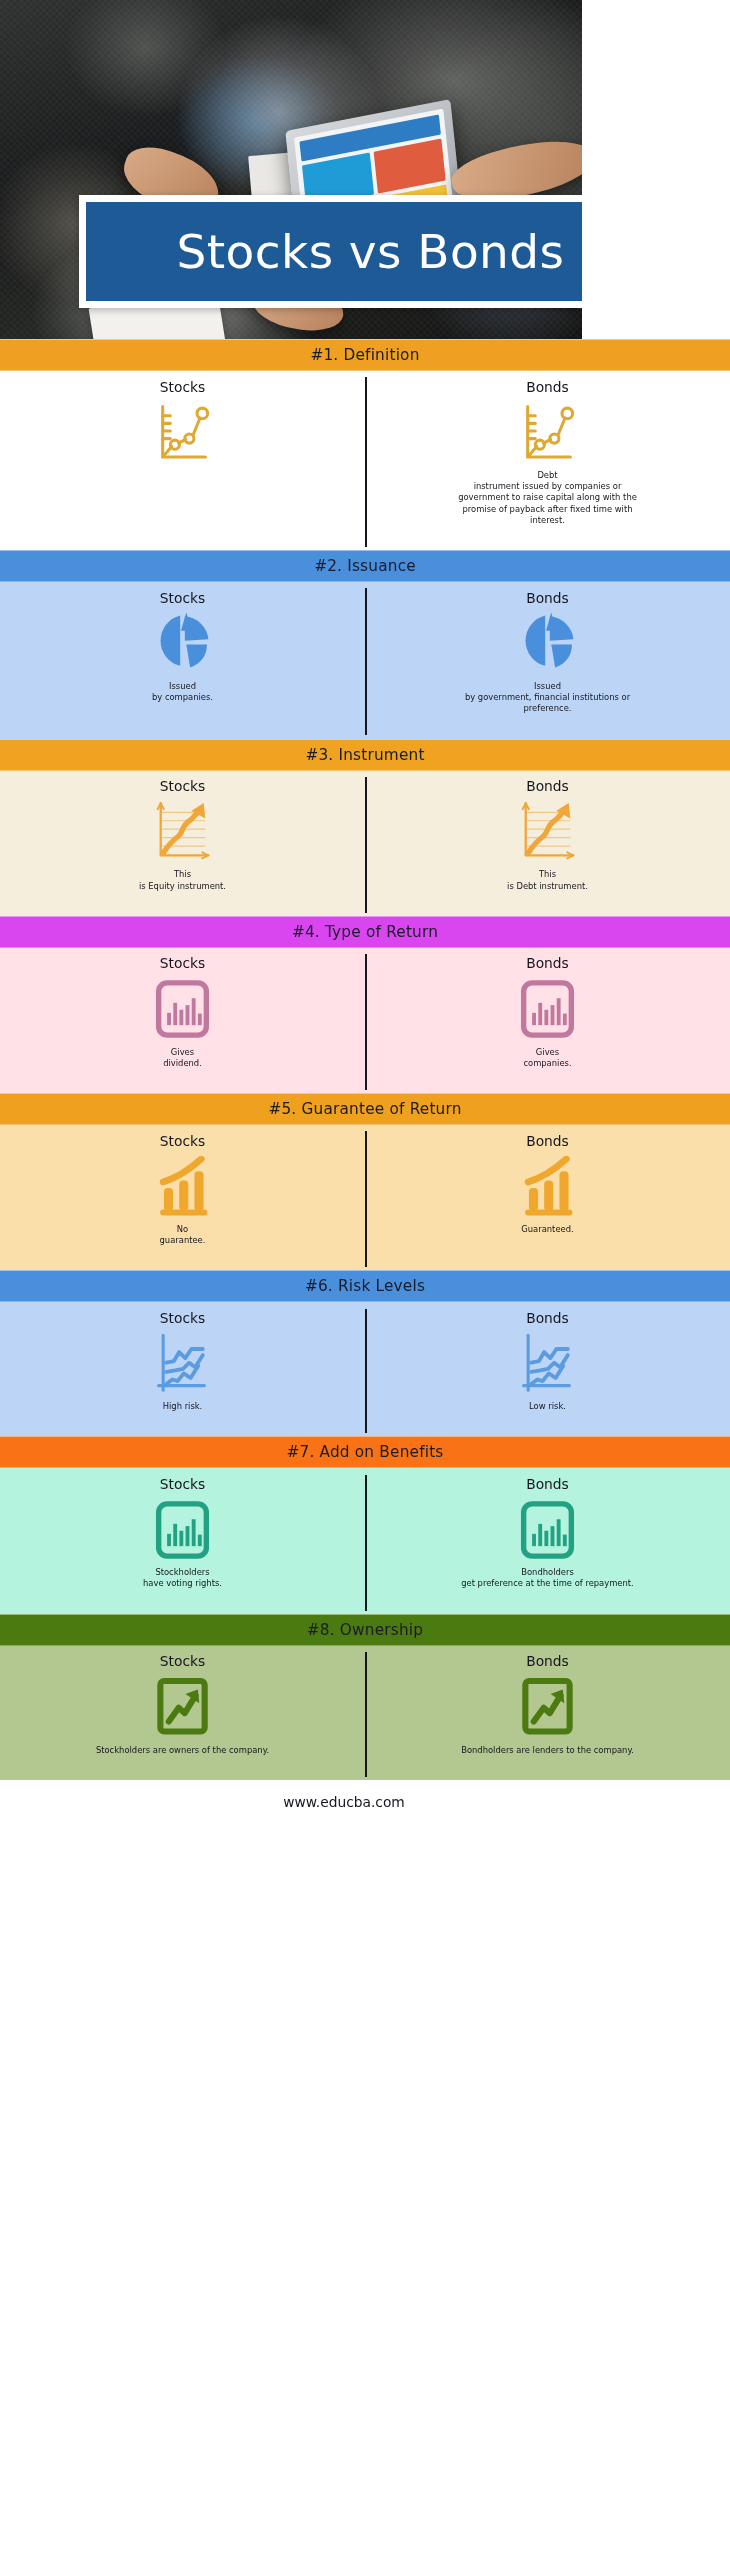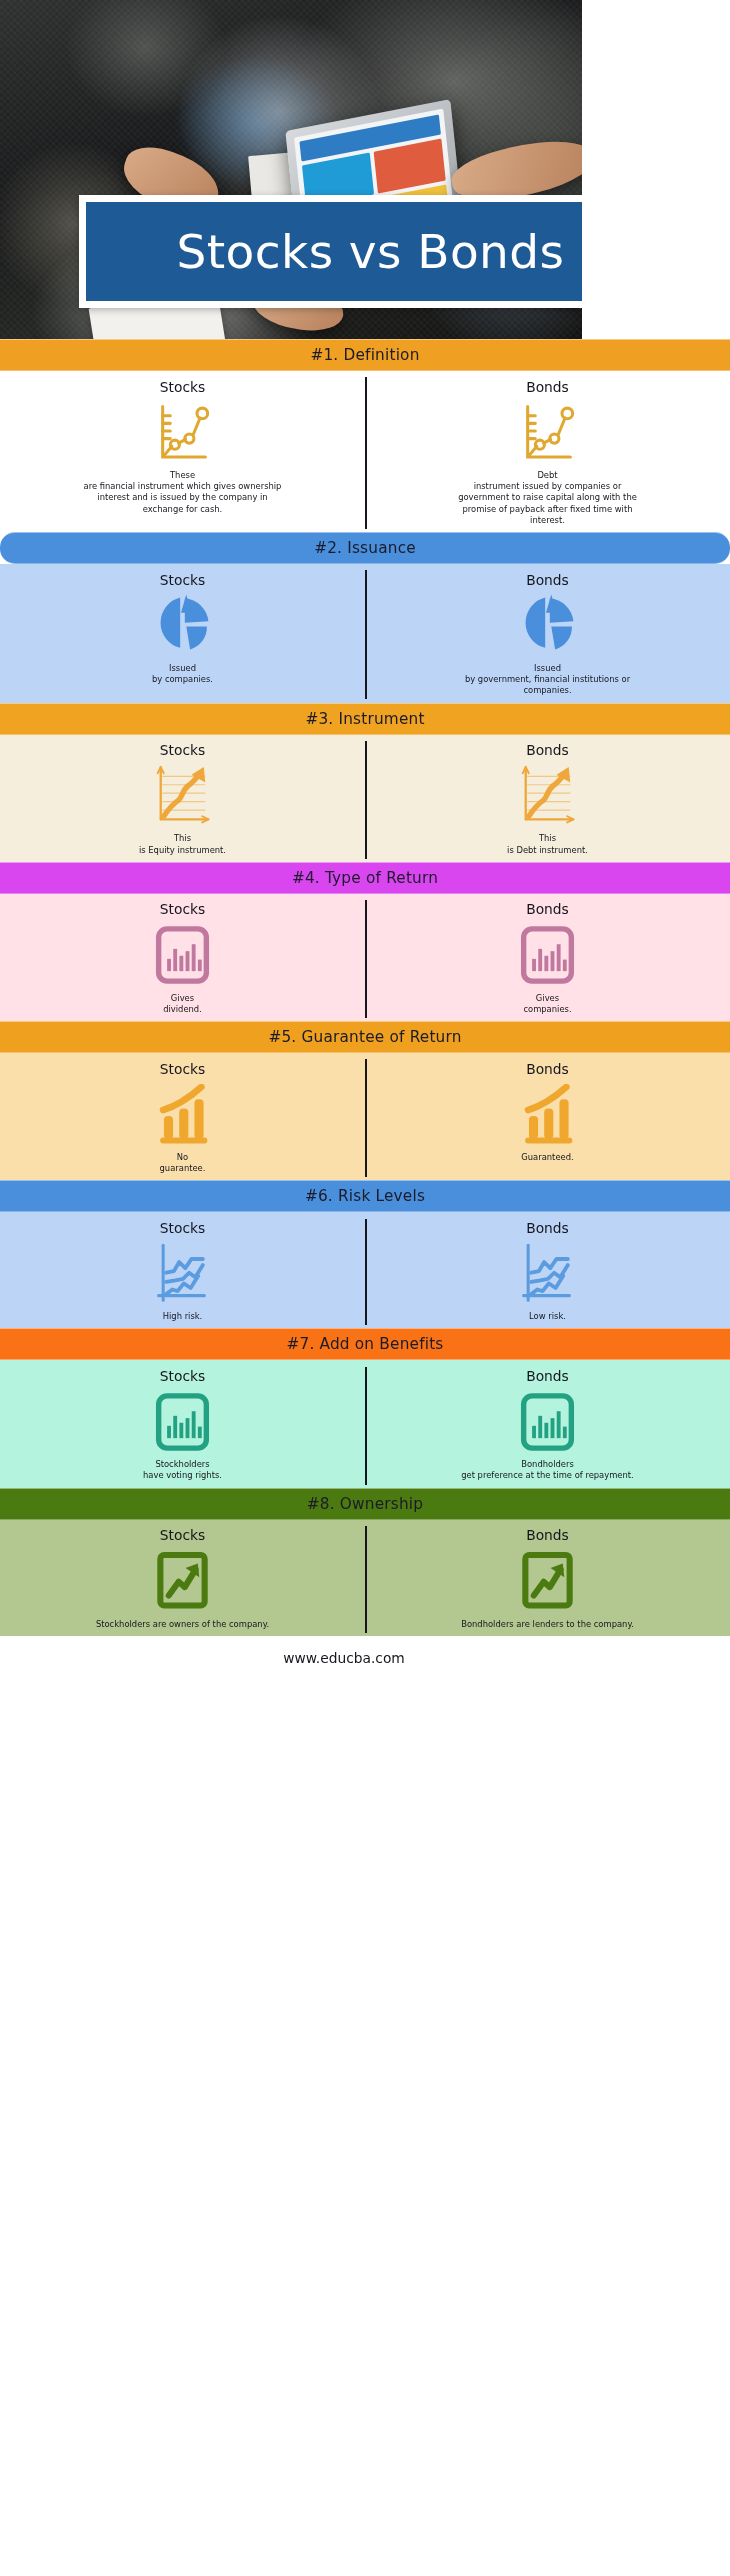--- a/index.html
+++ b/index.html
@@ -116,21 +116,21 @@
     color:#1b1b2a;
     font-family:"DejaVu Sans", sans-serif;
     letter-spacing:0.2px;
     white-space:nowrap;
   }
   .body{
     width:730px;
     display:flex;
     position:relative;
     padding-top:7.6px;
-    padding-bottom:6px;
+    padding-bottom:24px;
   }
   .divider{
     position:absolute;
     left:365px; top:6.1px; bottom:3.1px;
     width:1.5px; background:#16161e;
   }
   .col{
     width:365px;
     display:flex; flex-direction:column; align-items:center;
     padding:0 15.3px;
@@ -152,21 +152,21 @@
     text-align:center;
     color:#16161e;
     font-family:"DejaVu Sans", sans-serif;
     max-width:199px;
   }
   .desc .lead{ display:block; }
 
   
   .s1 .band{background:#efa022;}
   .s1 .body{background:#ffffff;}
-  .s2 .band{background:#4a8fdb;border-radius:15px;}
+  .s2 .band{background:#4a8fdb;}
   .s2 .body{background:#bcd5f7;}
   .s3 .band{background:#f0a321;}
   .s3 .body{background:#f5eedc;}
   .s4 .band{background:#c17ba8;}
   .s4 .body{background:#ffe1e7;}
   .s5 .band{background:#efa01f;}
   .s5 .body{background:#fadfab;}
   .s6 .band{background:#4a8fdb;}
   .s6 .body{background:#bcd5f7;}
   .s7 .band{background:#25a081;}
@@ -233,21 +233,20 @@
       <path d="M31 54 L40 49"></path>
       <path d="M50 43 L59 21"></path>
     </g>
     <g fill="none" stroke="currentColor" stroke-width="4">
       <circle cx="26" cy="56" r="6"></circle>
       <circle cx="45" cy="48" r="6"></circle>
       <circle cx="62" cy="15" r="7"></circle>
     </g>
   </svg>
             </span>
-            <div class="desc"><span class="lead">These</span><span>are financial instrument which gives ownership interest and is issued by the company in exchange for cash.</span></div>
           </div>
           <div class="col">
             <div class="col-title">Bonds</div>
             <span class="icon-wrap">
               <svg width="55" height="61" viewBox="0 0 72 80" style="color: rgb(224, 168, 48);">
     <g fill="none" stroke="currentColor" stroke-width="4" stroke-linecap="round">
       <path d="M10 6 V72 H66"></path>
       <path d="M10 18 H20 M10 28 H20 M10 38 H20 M10 48 H20"></path>
       <path d="M12 70 L22 58"></path>
       <path d="M31 54 L40 49"></path>
@@ -289,21 +288,21 @@
             <span class="icon-wrap">
               <svg width="61" height="64" viewBox="0 0 80 84" style="color: rgb(74, 143, 219);">
     <g fill="currentColor">
       <path d="M37 6 A34 34 0 0 0 37 72 L37 39 Z"></path>
       <path d="M43 39 L43 7 A34 34 0 0 1 74 37 Z"></path>
       <path d="M45 44 L72 44 A30 30 0 0 1 50 74 Z"></path>
       <path d="M39 2 L32 26 L46 26 Z" transform="translate(6,0)"></path>
     </g>
   </svg>
             </span>
-            <div class="desc"><span class="lead">Issued</span><span>by government, financial institutions or companies.</span></div>
+            <div class="desc"><span class="lead">Issued</span><span>by government, financial institutions or preference.</span></div>
           </div>
         </div>
       </div>
       <div class="s3">
         <div class="band" style="background: rgb(240, 163, 33);">
           <div class="band-text">#3. Instrument</div>
         </div>
         <div class="body" style="background: rgb(245, 238, 220);">
           <div class="divider"></div>
           <div class="col">

